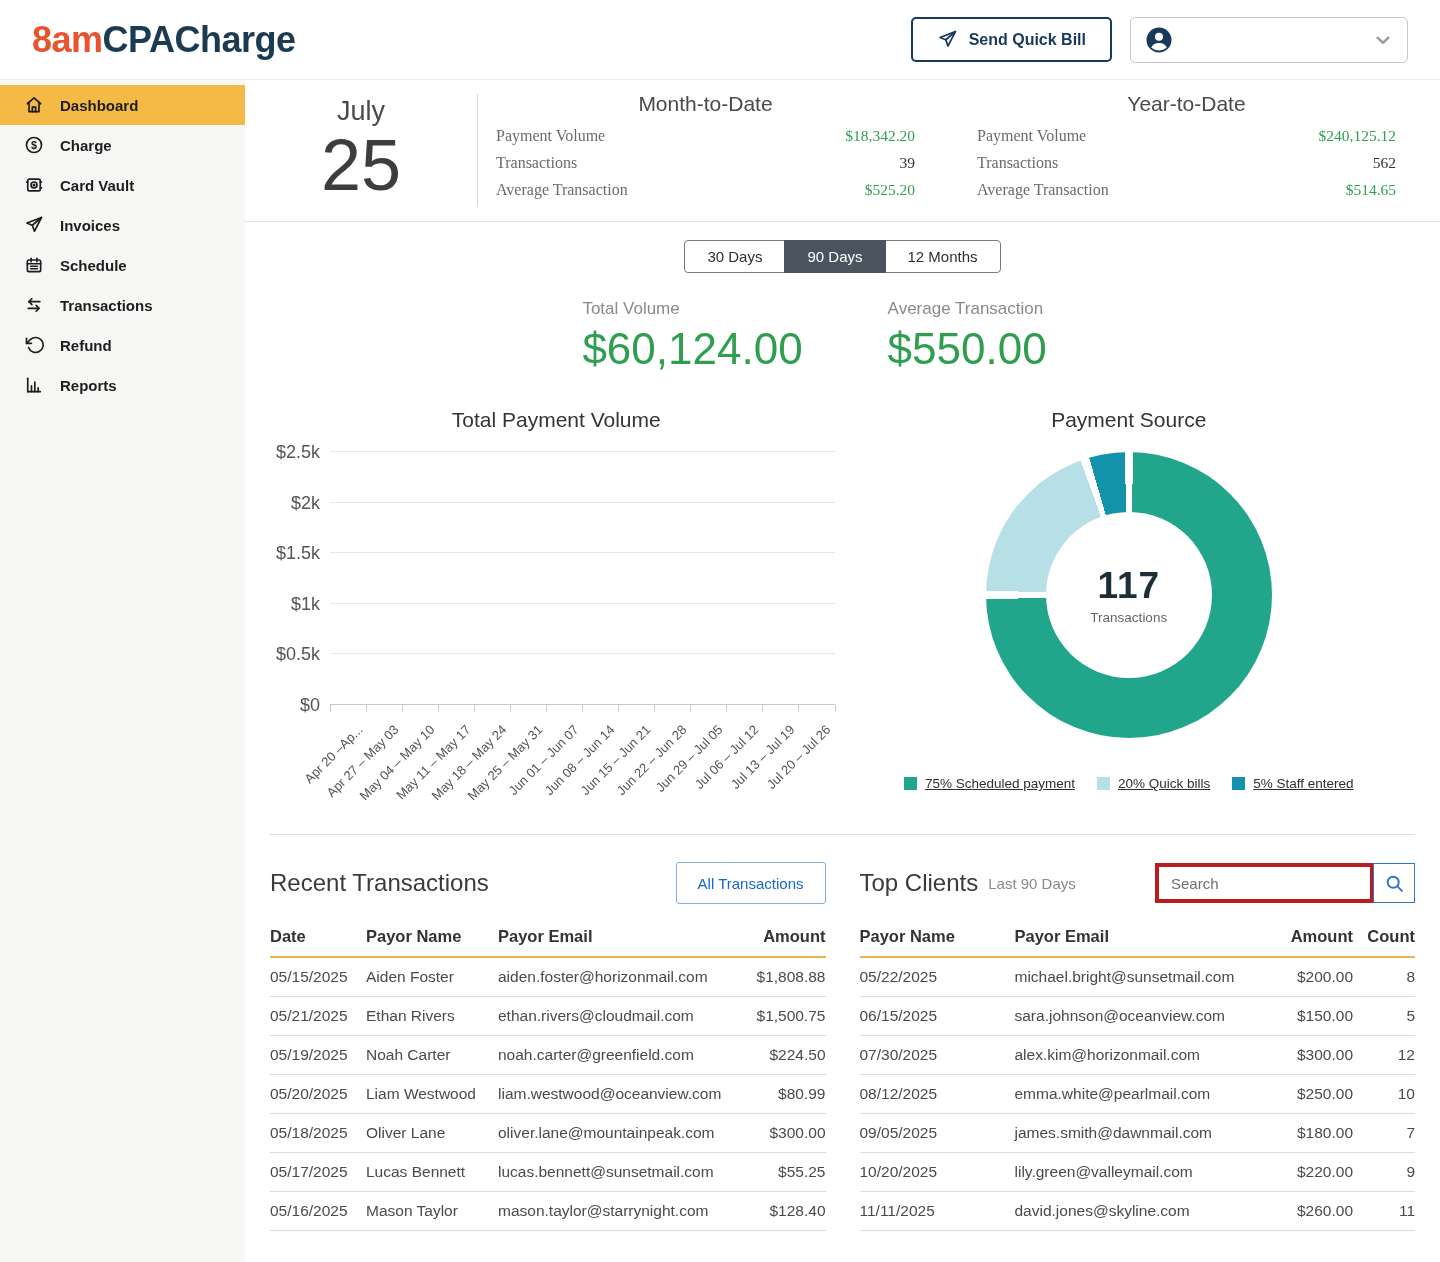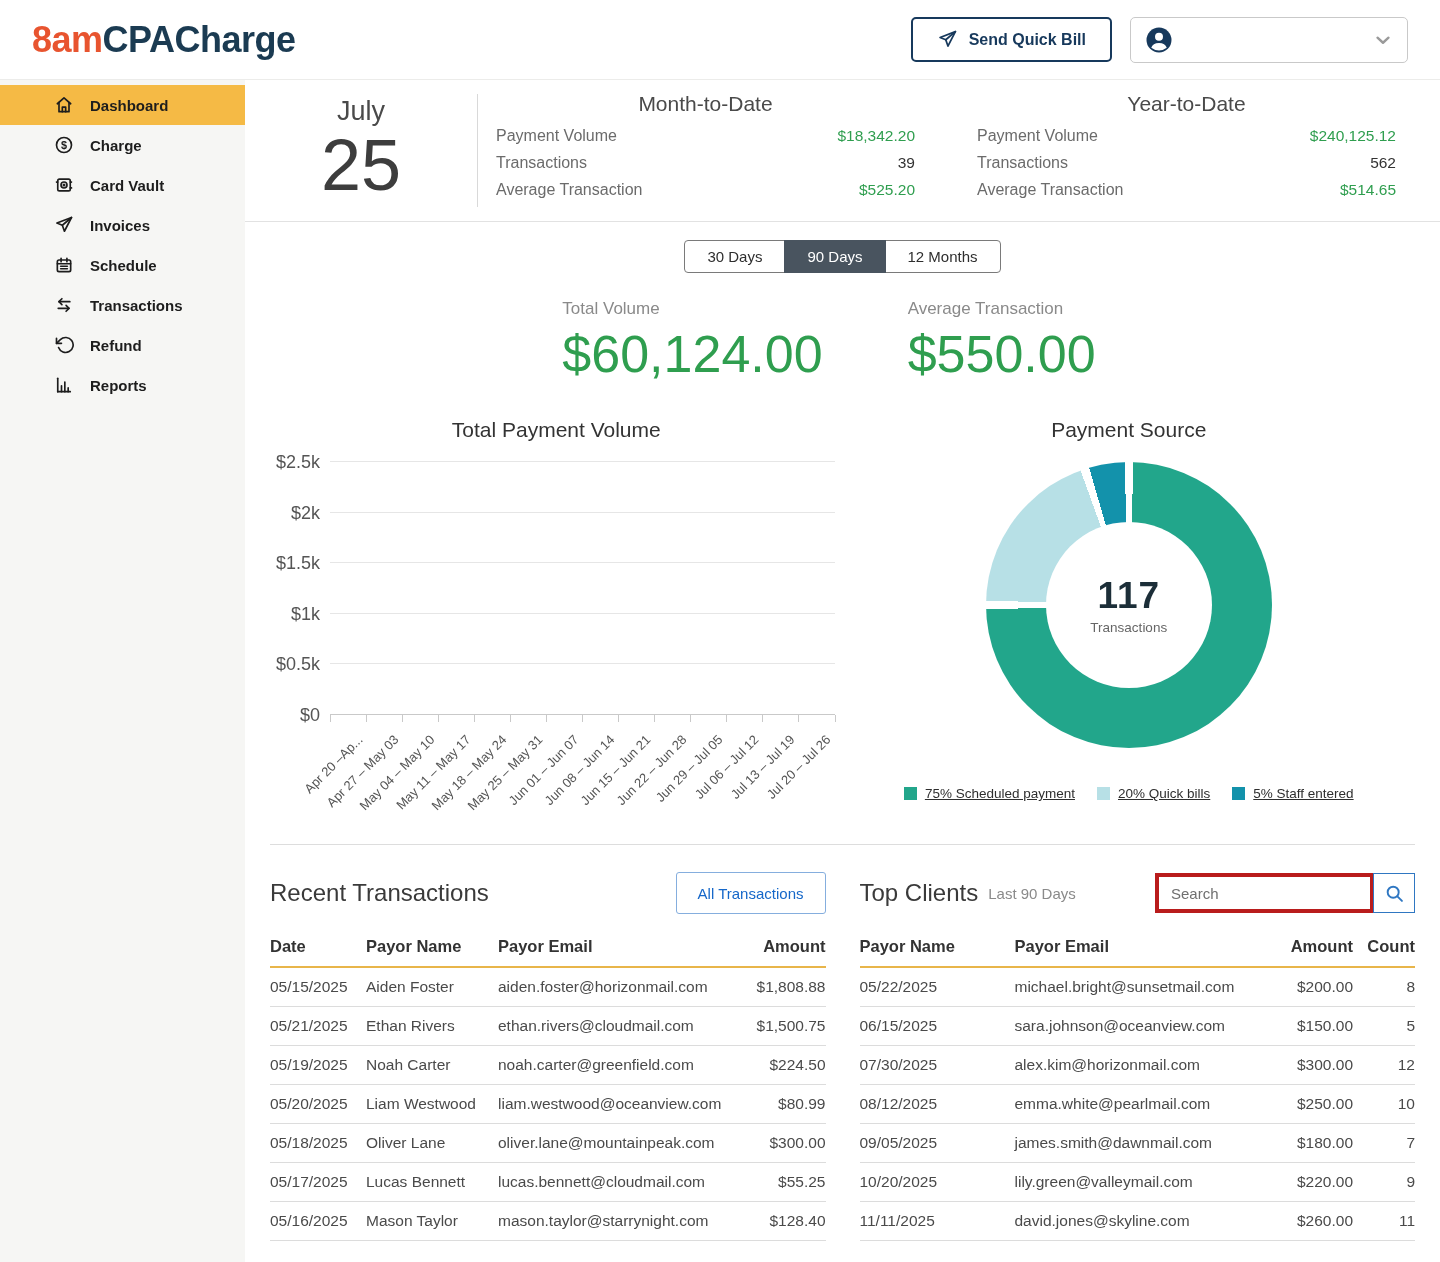--- a/index.html
+++ b/index.html
@@ -14,51 +14,51 @@
   .logo .lprod { color:#1b3b52; }
   .header-right { margin-left:auto; display:flex; align-items:center; gap:18px; }
   .sqb-btn { height:45px; border:2px solid #17395c; border-radius:5px; background:#fff; color:#17395c;
              font-weight:700; font-size:16px; display:flex; align-items:center; gap:11px; padding:0 24px; cursor:pointer; }
   .user-box { width:278px; height:46px; border:1.5px solid #c9c9c9; border-radius:5px; background:#fff;
               display:flex; align-items:center; padding:0 13px; cursor:pointer; }
   .user-box .chev { margin-left:auto; }
 
   
   .sidebar { position:absolute; top:80px; left:0; width:245px; bottom:0; background:#f6f6f4; padding-top:5px; }
-  .side-item { height:40px; display:flex; align-items:center; gap:16px; padding-left:54px;
+  .side-item { height:40px; display:flex; align-items:center; gap:16px; padding-left:24px;
                font-size:15px; font-weight:700; color:#1d1d1d; cursor:pointer; }
   .side-item.active { background:#f5ba45; }
   .side-item svg { flex:0 0 auto; }
 
   
   .main { position:absolute; left:245px; top:80px; right:0; bottom:0; background:#fff; }
 
   .stats-bar { height:142px; display:flex; align-items:stretch; border-bottom:1px solid #e2e2e2; }
   .date-block { width:232px; display:flex; flex-direction:column; align-items:center; justify-content:center; }
   .date-month { font-size:27px; color:#4a4a4a; }
   .date-day { font-size:72px; color:#3d3d3d; line-height:1.08; }
   .vdiv { width:1px; background:#d9d9d9; margin:14px 0; }
   .stat-group { flex:1; padding:12px 44px 0 18px; }
   .sg-title { text-align:center; font-size:21px; color:#4a4a4a; margin-bottom:6px; }
-  .sg-row { display:flex; justify-content:space-between; align-items:baseline; padding:4.5px 0; }
+  .sg-row { display:flex; justify-content:space-between; align-items:baseline; padding:4.5px 0;font-family:Liberation Serif, serif; }
   .sg-label { color:#6b6b6b; font-size:16px; }
   .sg-val { font-size:15.5px; color:#333; }
   .sg-val.green { color:#2f9e4f; }
 
   .tabs-row { margin-top:18px; display:flex; justify-content:center; }
   .tab { border:1px solid #7a7a7a; background:#fff; height:33px; padding:0 22px; font-size:15px; color:#2e2e2e;
          display:flex; align-items:center; margin-left:-1px; cursor:pointer; position:relative; }
   .tab:first-child { border-radius:4px 0 0 4px; margin-left:0; }
   .tab:last-child { border-radius:0 4px 4px 0; }
   .tab.active { background:#49545f; border-color:#49545f; color:#fff; z-index:1; }
 
   .summary-row { display:flex; justify-content:center; gap:85px; margin-top:26px; }
   .sum-block { min-width:215px; }
   .sum-label { color:#8a8a8a; font-size:17px; }
-  .sum-value { color:#2f9e4f; font-size:52px; margin-top:5px; }
+  .sum-value { color:#2f9e4f; font-size:44px; margin-top:5px; }
 
   .charts-row { display:flex; margin-top:34px; padding:0 25px; }
   .chart-col { width:50%; }
   .chart-title { text-align:center; font-size:21px; color:#333; margin-bottom:20px; }
 
   .bar-chart { position:relative; margin:14px 8px 0 60px; height:253px; }
   .gridline { position:absolute; left:0; right:0; height:1px; background:#e6e6e6; }
   .gridline.base { background:#c9c9c9; }
   .grid-label { position:absolute; right:calc(100% + 10px); transform:translateY(-50%); font-size:18px; color:#555; white-space:nowrap; }
   .bars-wrap { position:absolute; left:0; right:0; top:0; bottom:0; display:flex; align-items:flex-end; }
@@ -448,21 +448,21 @@
             </tr>
             <tr>
               <td>05/18/2025</td>
               <td>Oliver Lane</td>
               <td>oliver.lane@mountainpeak.com</td>
               <td class="r">$300.00</td>
             </tr>
             <tr>
               <td>05/17/2025</td>
               <td>Lucas Bennett</td>
-              <td>lucas.bennett@cloudmail.com</td>
+              <td>lucas.bennett@sunsetmail.com</td>
               <td class="r">$55.25</td>
             </tr>
             <tr>
               <td>05/16/2025</td>
               <td>Mason Taylor</td>
               <td>mason.taylor@starrynight.com</td>
               <td class="r">$128.40</td>
             </tr>
           </tbody>
       </table>

